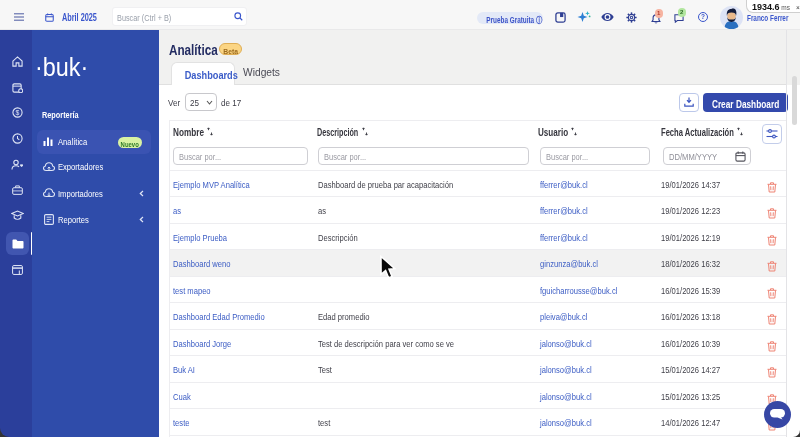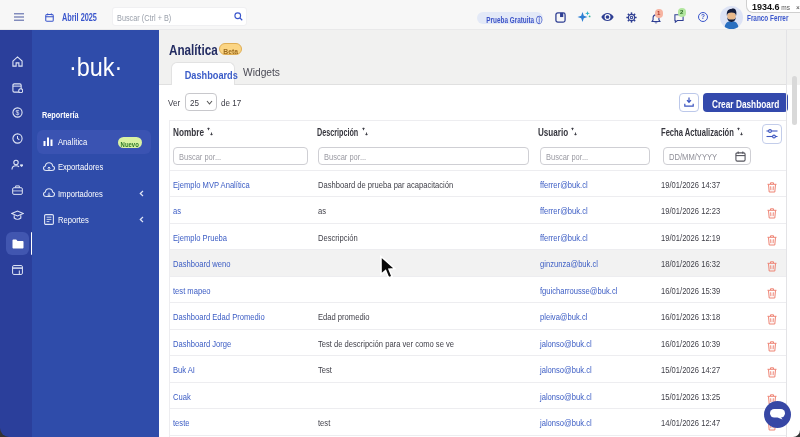--- a/index.html
+++ b/index.html
@@ -132,21 +132,21 @@
     <path d="M0.5 1.5 C0.5 0.9 1 0.5 1.5 0.5 L4.2 0.5 L5.5 2 L10.5 2 C11.1 2 11.5 2.4 11.5 3 L11.5 8.5 C11.5 9.1 11.1 9.5 10.5 9.5 L1.5 9.5 C1 9.5 0.5 9.1 0.5 8.5 Z" fill="#fff"></path>
   </svg>
 <div class="abs" style="left:30.5px;top:232px;width:2.5px;height:23px;background:#fff;border-radius:2px"></div>
 <svg class="abs" style="left:12px;top:265px" width="11" height="10" viewBox="0 0 12 11">
     <rect x="0.6" y="0.6" width="10.8" height="9.8" rx="1.4" fill="none" stroke="#dfe5f5" stroke-width="1.1"></rect>
     <line x1="0.6" y1="3.4" x2="11.4" y2="3.4" stroke="#dfe5f5" stroke-width="1.6"></line>
     <line x1="8" y1="6" x2="8" y2="10" stroke="#dfe5f5" stroke-width="1.1"></line>
   </svg>
 
 <div class="abs" style="left:32px;top:30px;width:127px;height:407px;background:#2f4caa"></div>
-<div class="abs" style="left:32px;top:30px;width:127px;height:75px;color:#fff;font-size:26px;text-align:center;line-height:75px"><span class="cx" style="transform:scaleX(.9)">·buk·</span></div>
+<div class="abs" style="left:32px;top:30px;width:127px;height:75px;color:#fff;font-size:26px;text-align:left;line-height:75px"><span class="cx" style="transform:scaleX(.9)">·buk·</span></div>
 <div class="abs sx" style="left:42px;top:109px;font-size:9.5px;font-weight:bold;color:#fff;transform:scaleX(.77)">Reportería</div>
 <div class="abs" style="left:37px;top:130px;width:114px;height:23.5px;background:#3a53b2;border-radius:6px"></div>
 <svg class="abs" style="left:43px;top:137px" width="10" height="9" viewBox="0 0 10 9">
     <rect x="0.5" y="4" width="2" height="5" fill="#fff"></rect>
     <rect x="4" y="0.5" width="2" height="8.5" fill="#fff"></rect>
     <rect x="7.5" y="2.5" width="2" height="6.5" fill="#fff"></rect>
   </svg>
 <div class="abs sx" style="left:58px;top:135.5px;font-size:9.5px;color:#fff;line-height:11px;transform:scaleX(.8)">Analítica</div>
 <div class="abs" style="left:118px;top:137px;width:24px;height:10.5px;background:#d9f2a3;border-radius:6px;text-align:center;line-height:10.5px"><span class="cx" style="color:#2f7a28;font-size:7px;font-weight:bold;transform:scaleX(.85)">Nuevo</span></div>
 <svg class="abs" style="left:43px;top:161.5px" width="12" height="10" viewBox="0 0 12 10">

